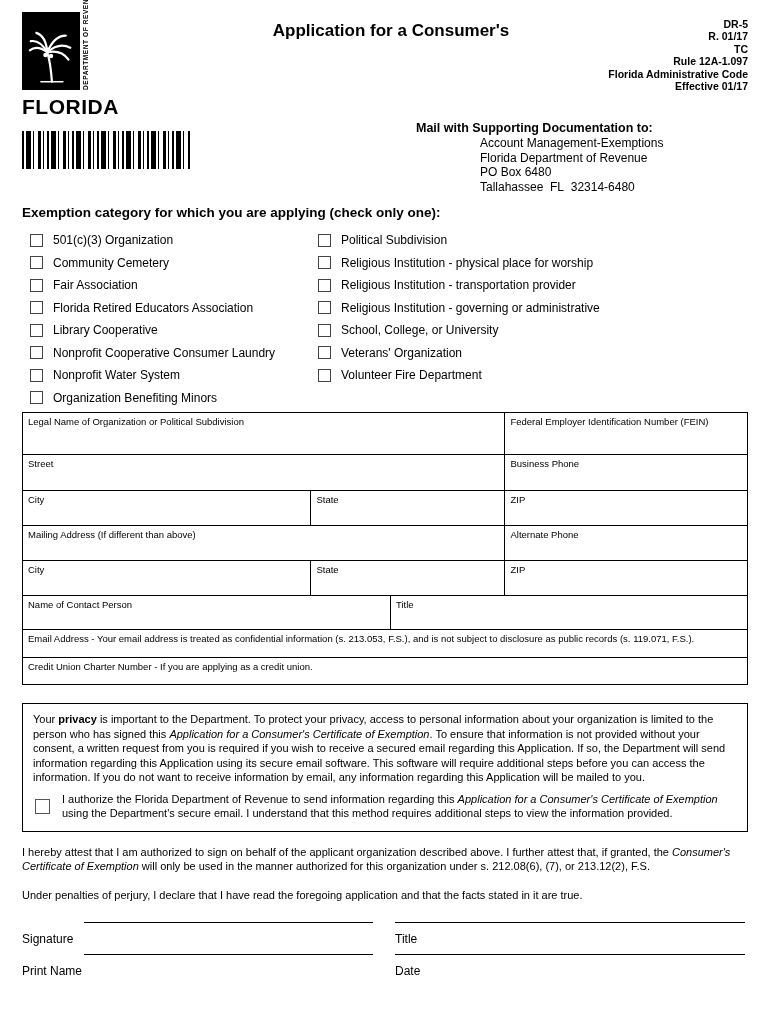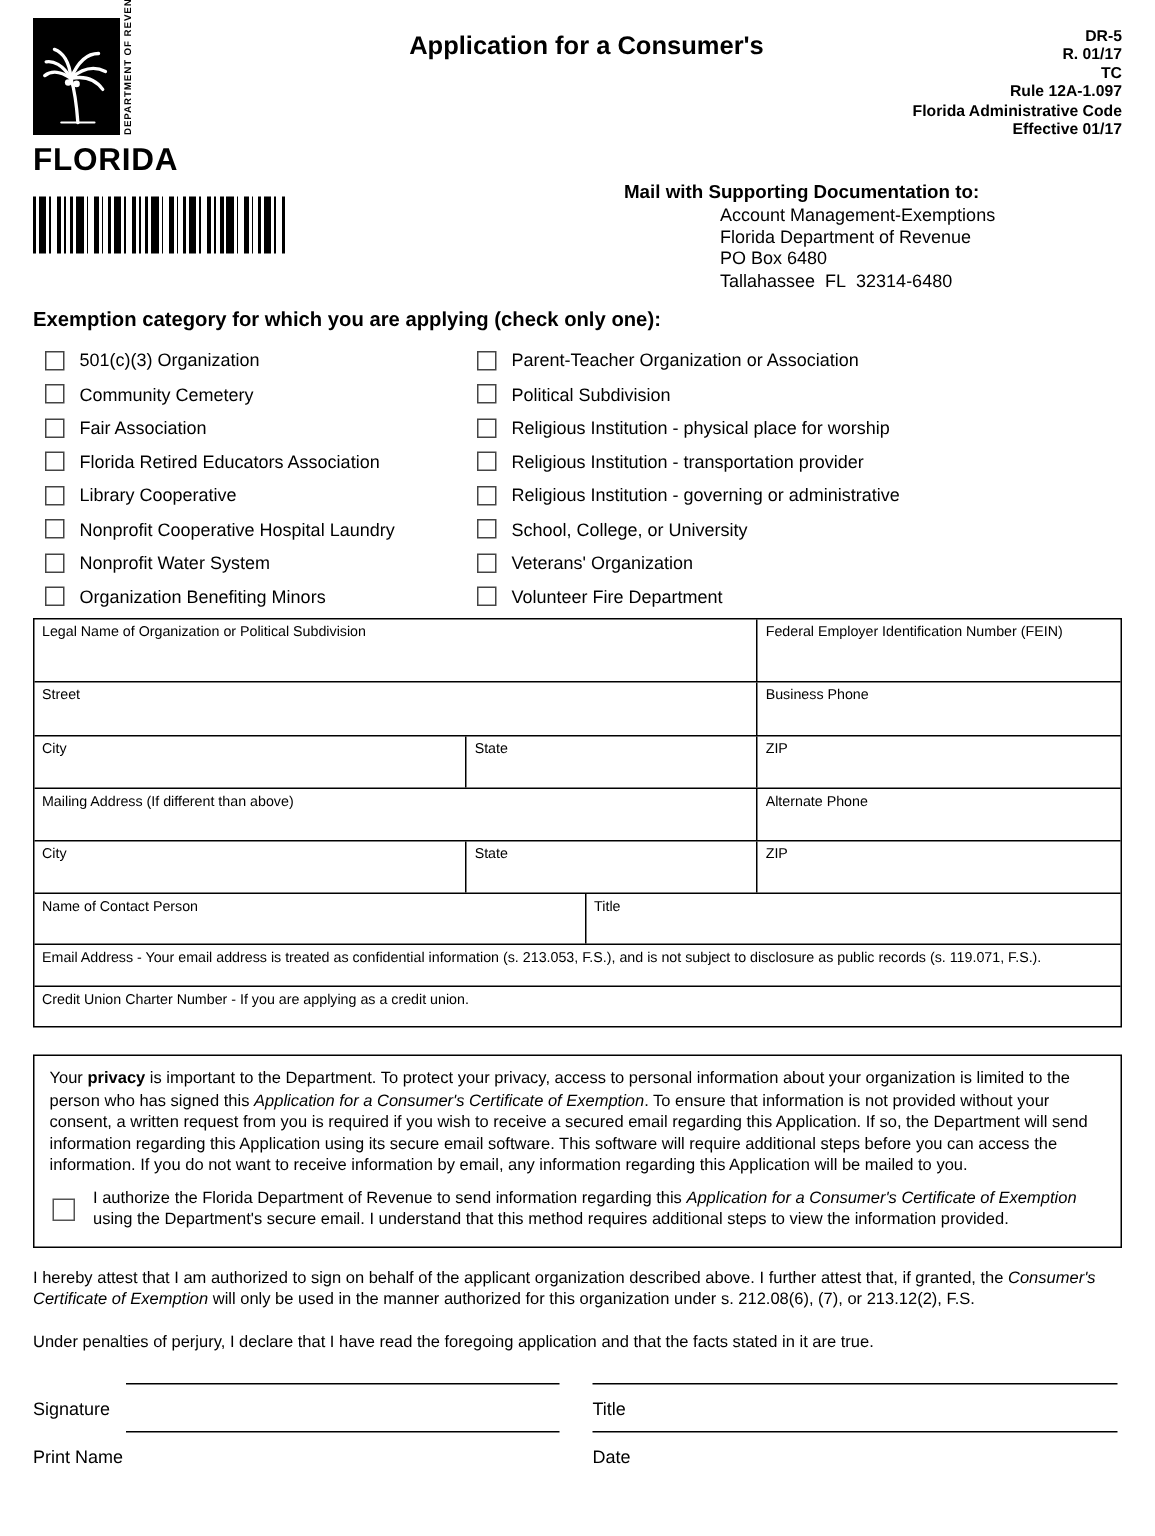--- a/index.html
+++ b/index.html
@@ -152,36 +152,32 @@
       <div class="cat-item">
           <span class="cb"></span>
           <span class="cat-label">Florida Retired Educators Association</span>
         </div>
       <div class="cat-item">
           <span class="cb"></span>
           <span class="cat-label">Library Cooperative</span>
         </div>
       <div class="cat-item">
           <span class="cb"></span>
-          <span class="cat-label">Nonprofit Cooperative Hospital Laundry</span>
+          <span class="cat-label">Nonprofit Cooperative Consumer Laundry</span>
         </div>
       <div class="cat-item">
           <span class="cb"></span>
           <span class="cat-label">Nonprofit Water System</span>
         </div>
       <div class="cat-item">
           <span class="cb"></span>
           <span class="cat-label">Organization Benefiting Minors</span>
         </div>
     </div>
     <div class="cat-col cat-col-right">
-      <div class="cat-item">
-          <span class="cb"></span>
-          <span class="cat-label">Parent-Teacher Organization or Association</span>
-        </div>
       <div class="cat-item">
           <span class="cb"></span>
           <span class="cat-label">Political Subdivision</span>
         </div>
       <div class="cat-item">
           <span class="cb"></span>
           <span class="cat-label">Religious Institution - physical place for worship</span>
         </div>
       <div class="cat-item">
           <span class="cb"></span>

